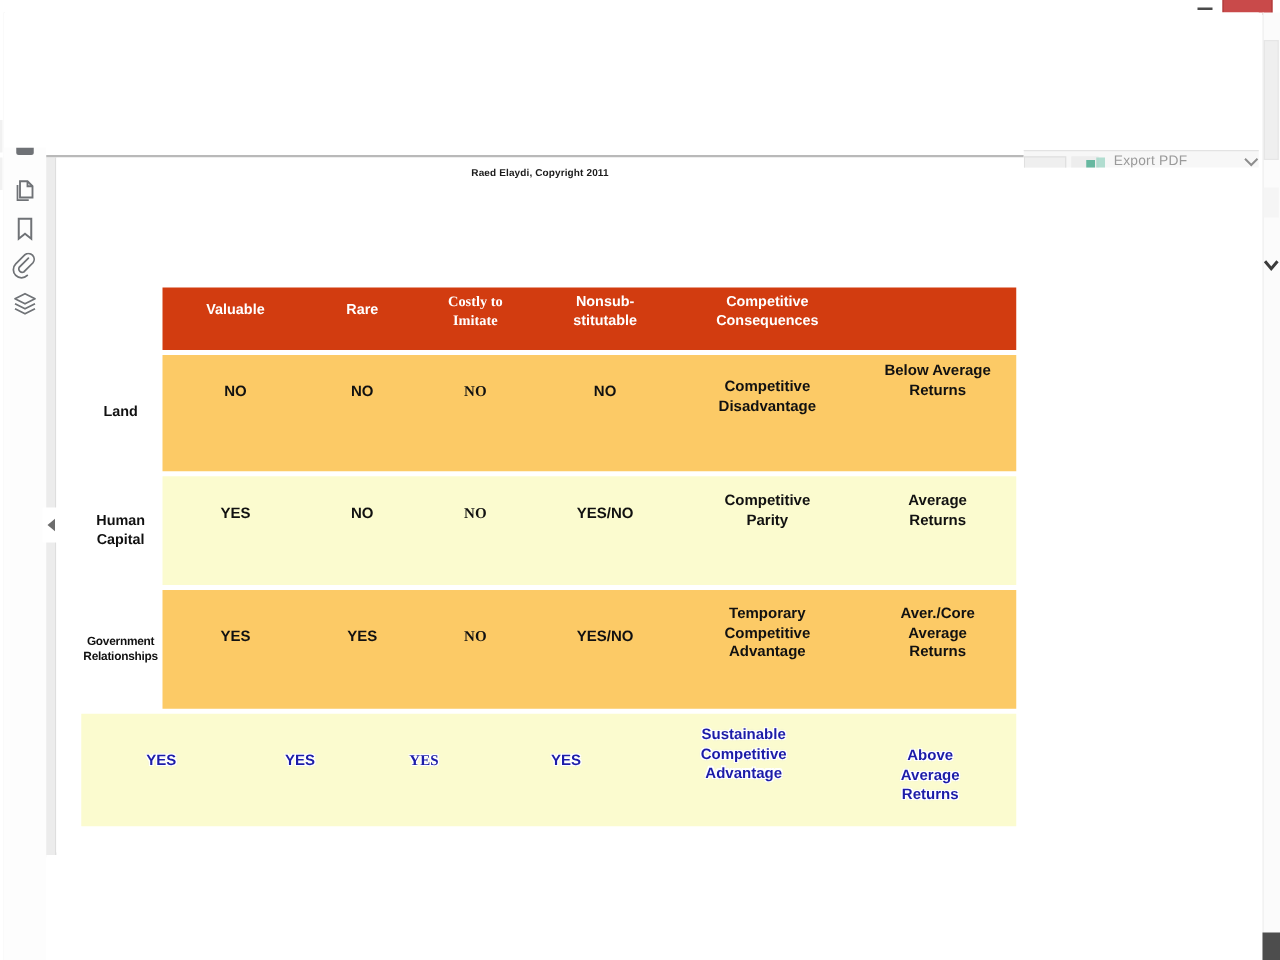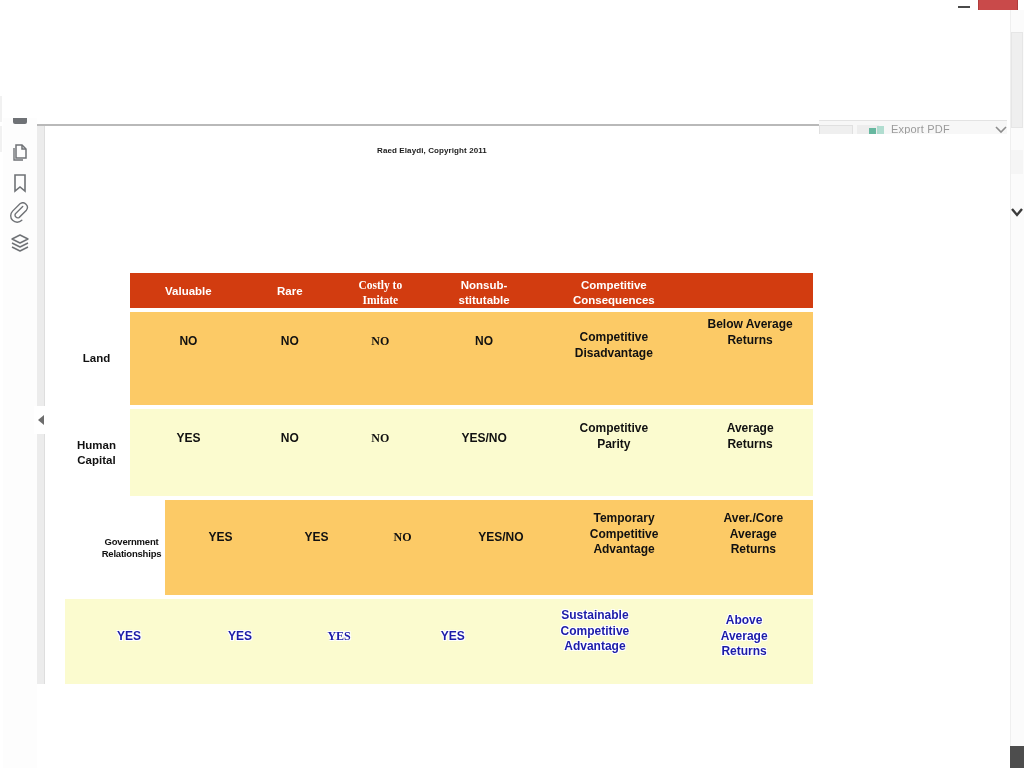--- a/index.html
+++ b/index.html
@@ -56,41 +56,41 @@
   
   .collapse-handle { position:absolute; left:34px; top:406px; width:14px; height:28px;
                      background:#ffffff; display:flex; align-items:center; justify-content:center; }
   .collapse-handle .tri { width:0; height:0; border-top:5px solid transparent;
                           border-bottom:5px solid transparent; border-right:6px solid #6d6d6d; }
 
   
   .page { position:absolute; left:45px; top:126px; width:774px; height:556px;
           background:#ffffff; }
 
-  .copyright { position:absolute; left:0; top:20px; width:774px; text-align:center;
+  .copyright { position:absolute; left:0; top:8px; width:774px; text-align:center;
                font-size:8px; font-weight:700; color:#1b1b1b; letter-spacing:.1px; }
 
   .deck-title { position:absolute; left:20px; top:18px; width:734px; text-align:center;
                 font-family:"DejaVu Sans", sans-serif;
                 font-size:31px; font-weight:700; line-height:1.14; color:#0d0d0d;
                 letter-spacing:-.6px; }
 
   
   .vrio { position:absolute; left:20px; top:104px; width:748px; }
   .vrow { position:relative; display:flex; align-items:stretch; }
   .rowlabel { width:65px; flex:0 0 65px; display:flex; align-items:center; justify-content:center;
               text-align:center; font-size:11.5px; font-weight:700; color:#111; line-height:1.25;
               background:#ffffff; padding-right:2px; }
-  .rowlabel.tight { font-size:9.5px; letter-spacing:-.2px;margin-left:35px; }
+  .rowlabel.tight { font-size:9.5px; letter-spacing:-.2px; }
   .cells { flex:1 1 auto; display:flex; }
   .cell { display:flex; align-items:flex-start; justify-content:center; text-align:center;
           padding-top:10px; font-size:12px; font-weight:700; color:#111; line-height:1.3; }
 
   
-  .header-row { height:78px;align-items:flex-end; }
+  .header-row { height:50px; }
   .header-row .cells { background:#d23c10; }
   .header-row .cell { color:#ffffff; font-size:11.5px; padding-top:11px; }
   .header-row .rowlabel { background:#ffffff; }
 
   
   .row-orange .cells { background:#fcca66; }
   .row-yellow .cells { background:#fbfbcf; }
   .row-h-land  { height:93px; }
   .row-h-hc    { height:87px; }
   .row-h-gov   { height:95px; }
@@ -371,21 +371,21 @@
           <div class="cell c4" style="padding-top:30px;">
               <span class="hl">YES</span>
             </div>
           <div class="cell c5" style="padding-top:9px;">
             <span class="hl">
               <span>Sustainable</span><br>
               <span>Competitive</span><br>
               <span>Advantage</span>
             </span>
           </div>
-          <div class="cell c6" style="padding-top:14px;">
+          <div class="cell c6" style="padding-top:26px;">
             <span class="hl">
               <span>Above</span><br>
               <span>Average</span><br>
               <span>Returns</span>
             </span>
           </div>
         </div>
       </div>
 
     </div>

